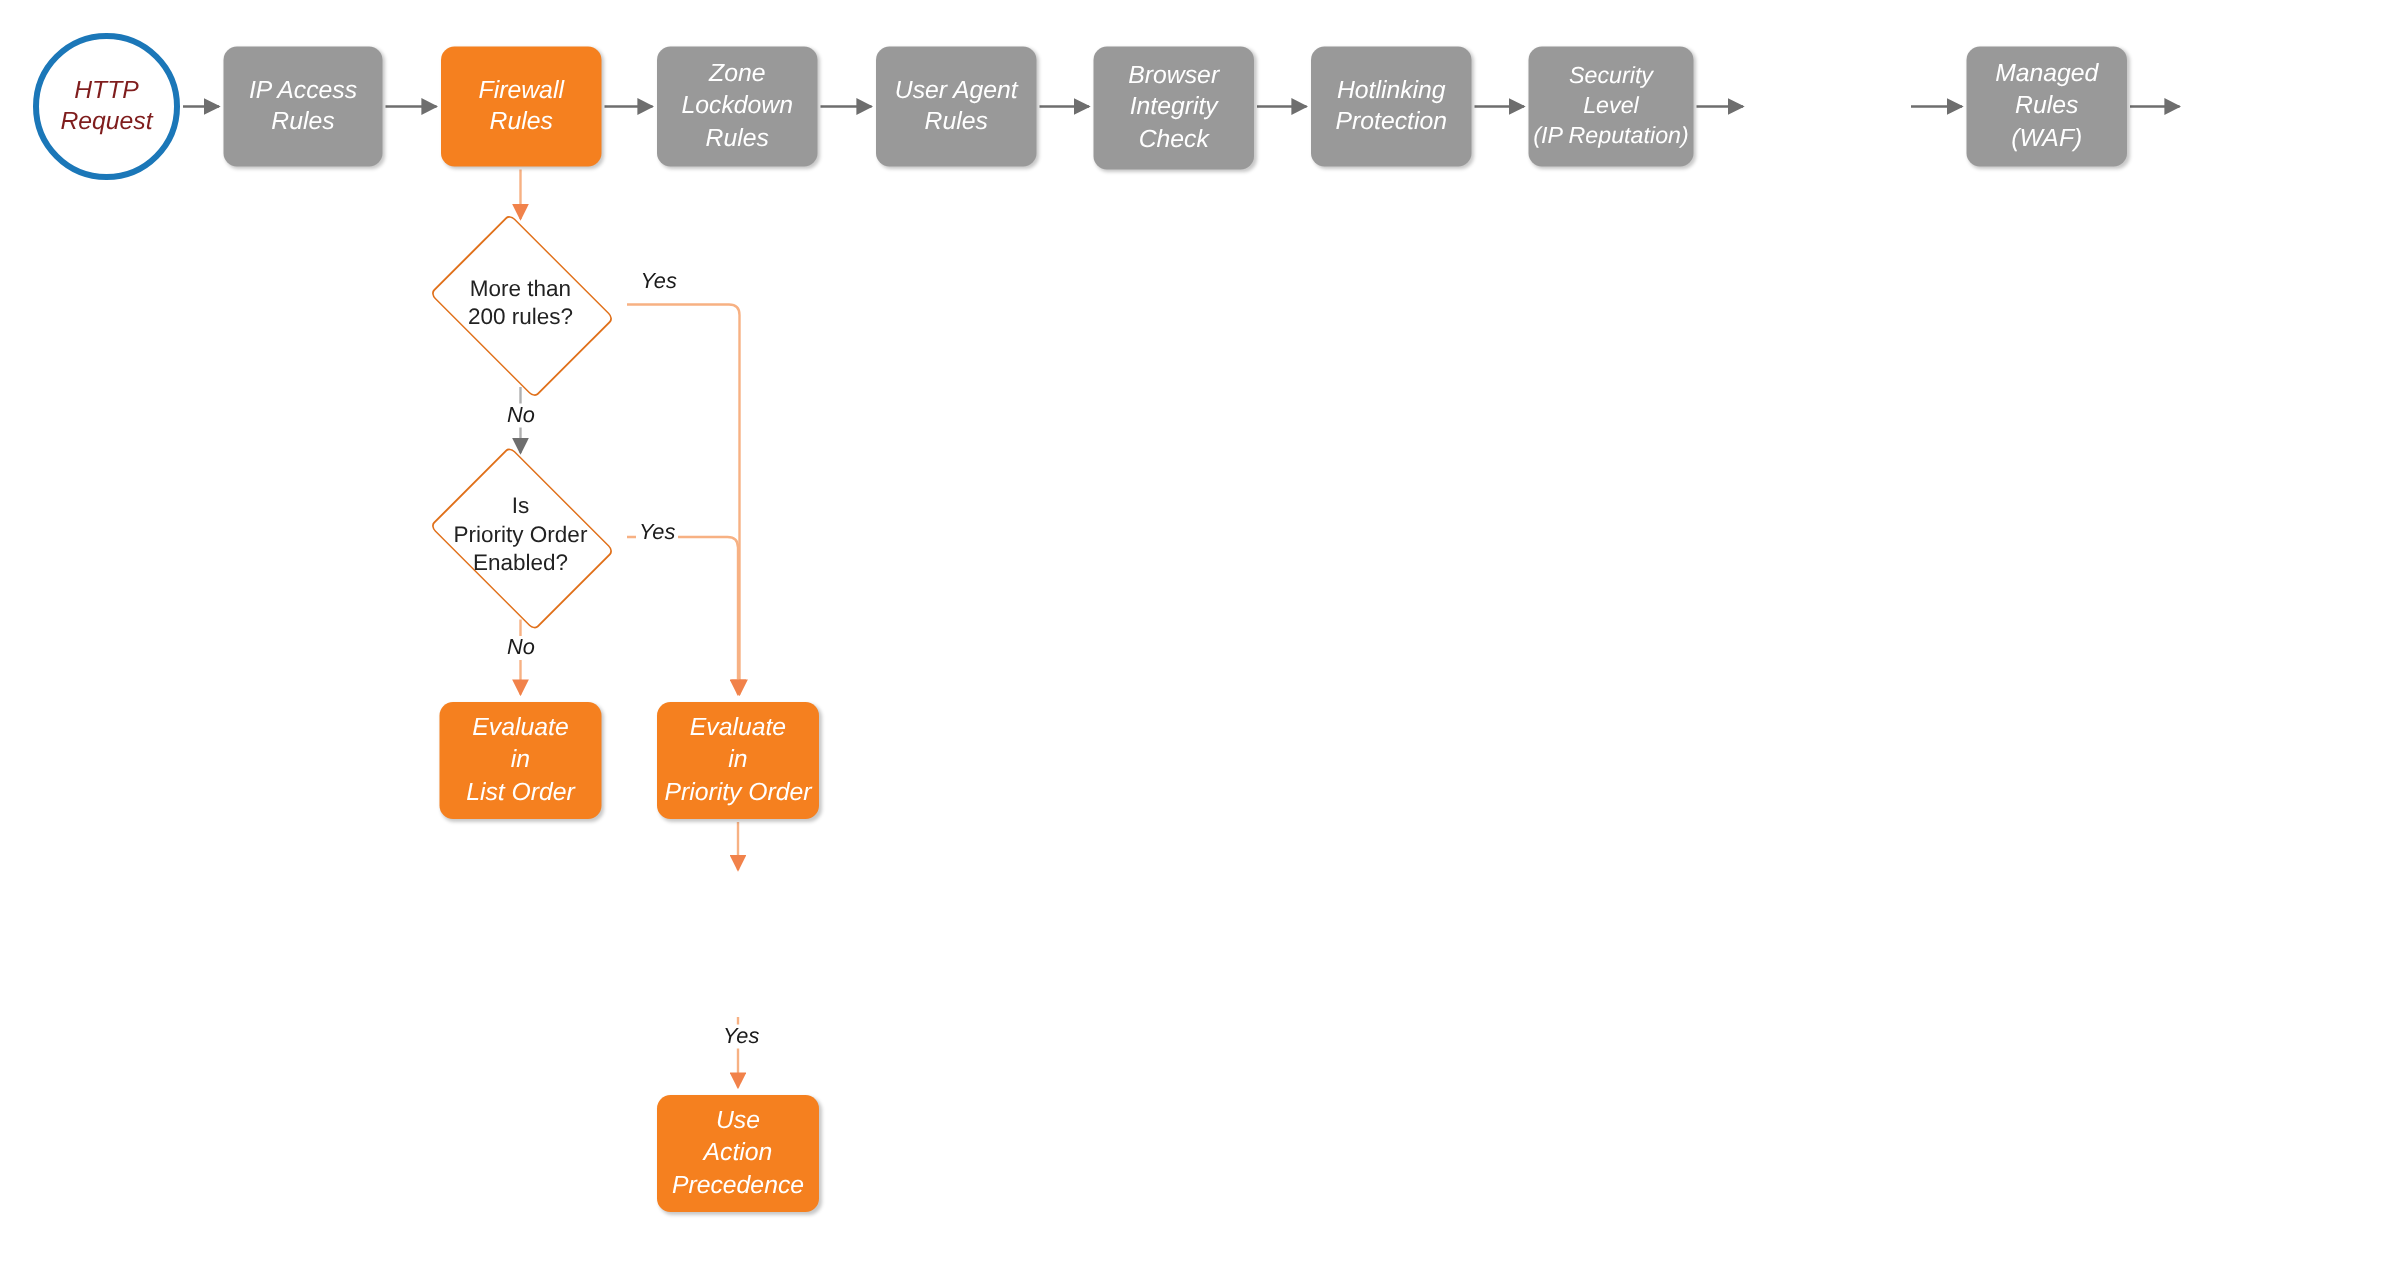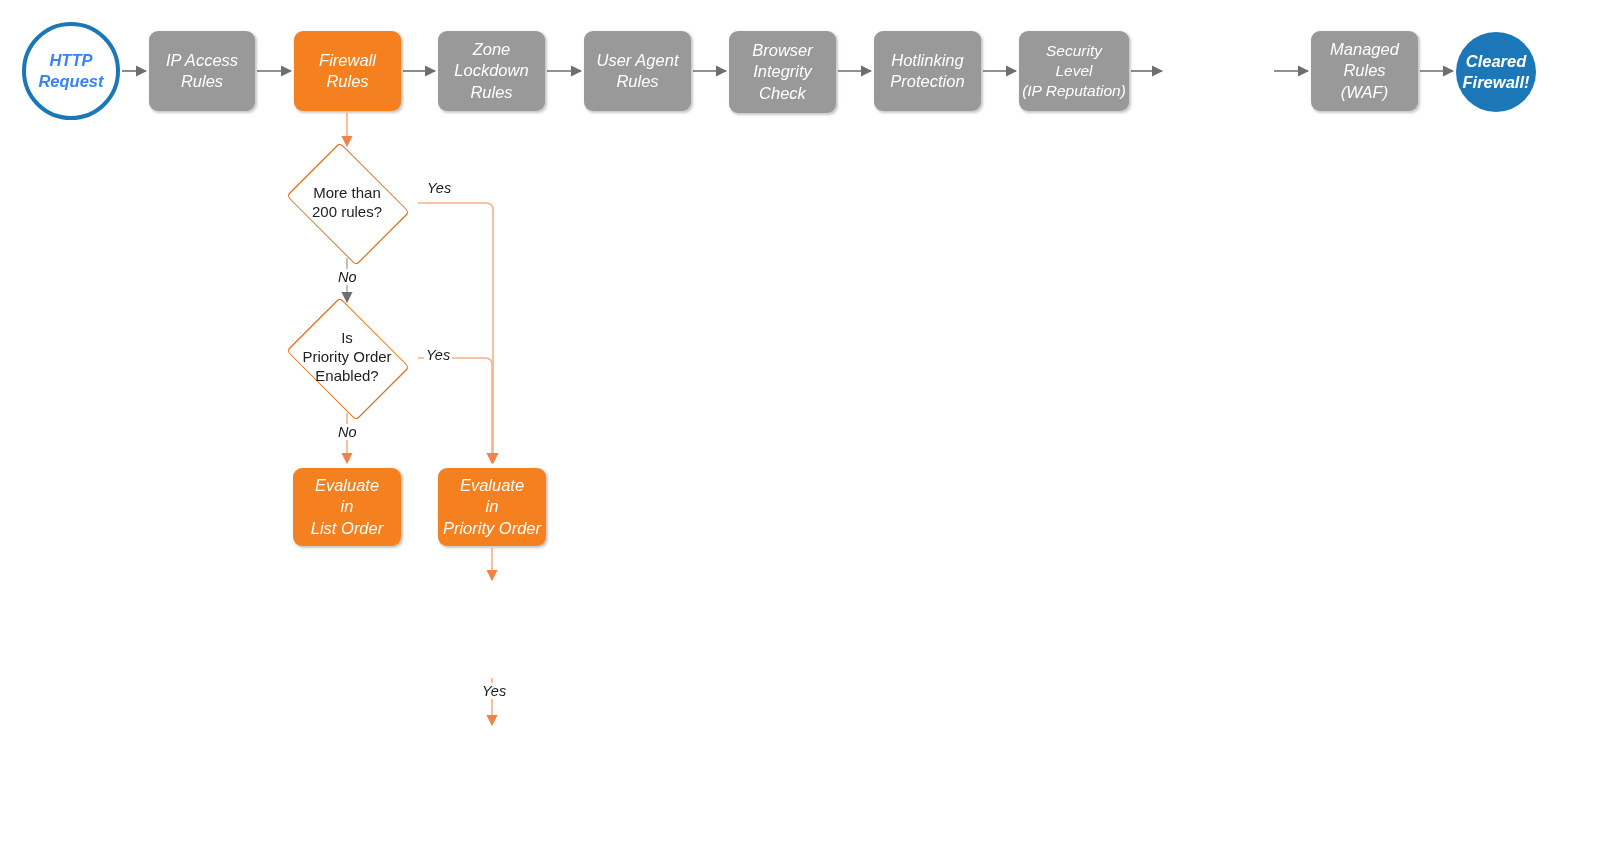--- a/index.html
+++ b/index.html
@@ -59,23 +59,23 @@
     font-style: italic;
     font-size: 16.5px;
     box-shadow: 1.5px 1.5px 2.5px rgba(0,0,0,0.22);
   }
 
   
   .circle-open {
     border-radius: 50%;
     background: #ffffff;
     border: 4px solid #1B77B8;
-    color: #3b82f6;
-    font-style: italic;
-    font-weight: bold;
+    color: #7f1d1d;
+    font-style: italic;
+    font-weight: normal;
     font-size: 16.5px;
   }
   .circle-fill {
     border-radius: 50%;
     background: #1B77B8;
     color: #ffffff;
     font-style: italic;
     font-weight: bold;
     font-size: 16.5px;
   }
@@ -182,22 +182,20 @@
 (IP Reputation)</div>
 
   <div class="node stage" style="left:874px; top:31px; width:107px; height:80px;">Hotlinking
 Protection</div>
 
 
   <div class="node stage" style="left:1311px; top:31px; width:107px; height:80px;">Managed
 Rules
 (WAF)</div>
 
-  <div class="node circle-fill" style="left:1456px; top:32px; width:80px; height:80px;">Cleared
-Firewall!</div>
 
   <div class="node diamond" style="left:277px; top:149px; width:140px; height:107px;justify-content:center;">
     <span class="hull" style="width: 76px; height: 76px; margin-left: -38px; margin-top: -38px; transform: rotate(45deg) scale(1.2692, 0.97);"></span>
     <span class="dlabel">More than
 200 rules?</span>
   </div>
 
   <div class="node diamond" style="left:277px; top:304px; width:140px; height:107px;">
     <span class="hull" style="width: 76px; height: 76px; margin-left: -38px; margin-top: -38px; transform: rotate(45deg) scale(1.2692, 0.97);"></span>
     <span class="dlabel">Is
@@ -207,20 +205,23 @@
 
 
   <div class="node stage-active" style="left:293px; top:468px; width:108px; height:78px;">Evaluate
 in
 List Order</div>
 
   <div class="node stage-active" style="left:438px; top:468px; width:108px; height:78px;">Evaluate
 in
 Priority Order</div>
 
+  <div class="node stage-active" style="left:438px; top:730px; width:108px; height:78px;">Use
+Action
+Precedence</div>
 
   <div class="edge-label" style="left:425px; top:180px;">Yes</div>
 
   <div class="edge-label" style="left:336px; top:269px;">No</div>
 
   <div class="edge-label" style="left:424px; top:347px;">Yes</div>
 
   <div class="edge-label" style="left:336px; top:424px;">No</div>
 
   <div class="edge-label" style="left:480px; top:683px;">Yes</div>

